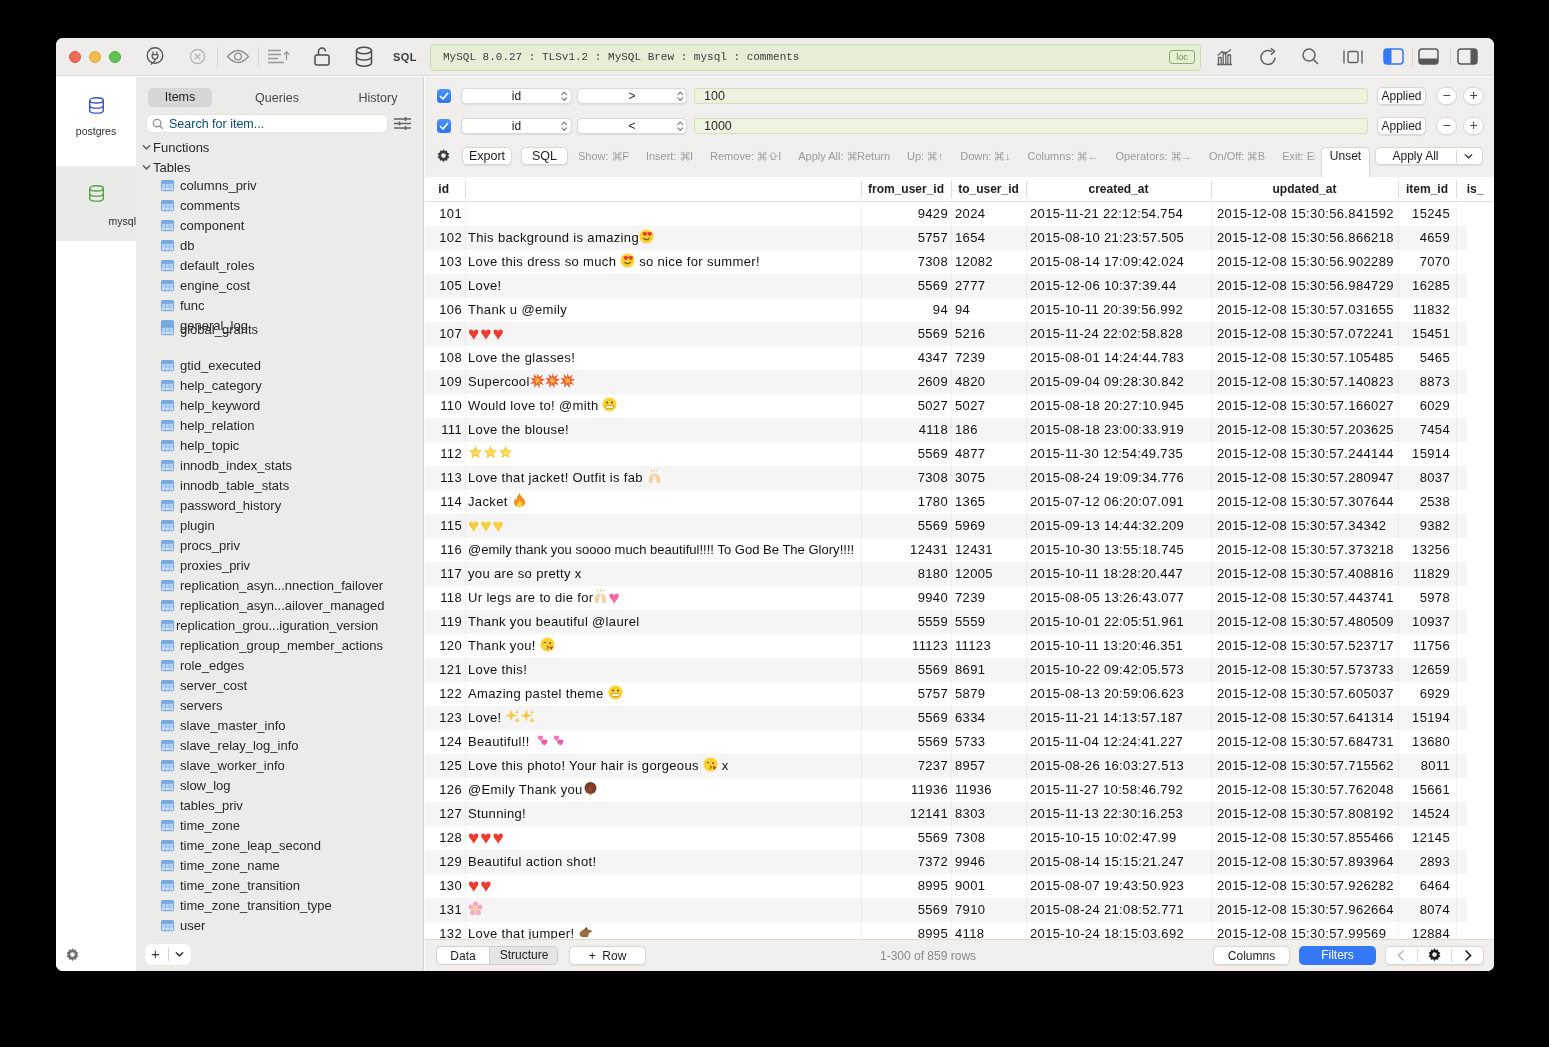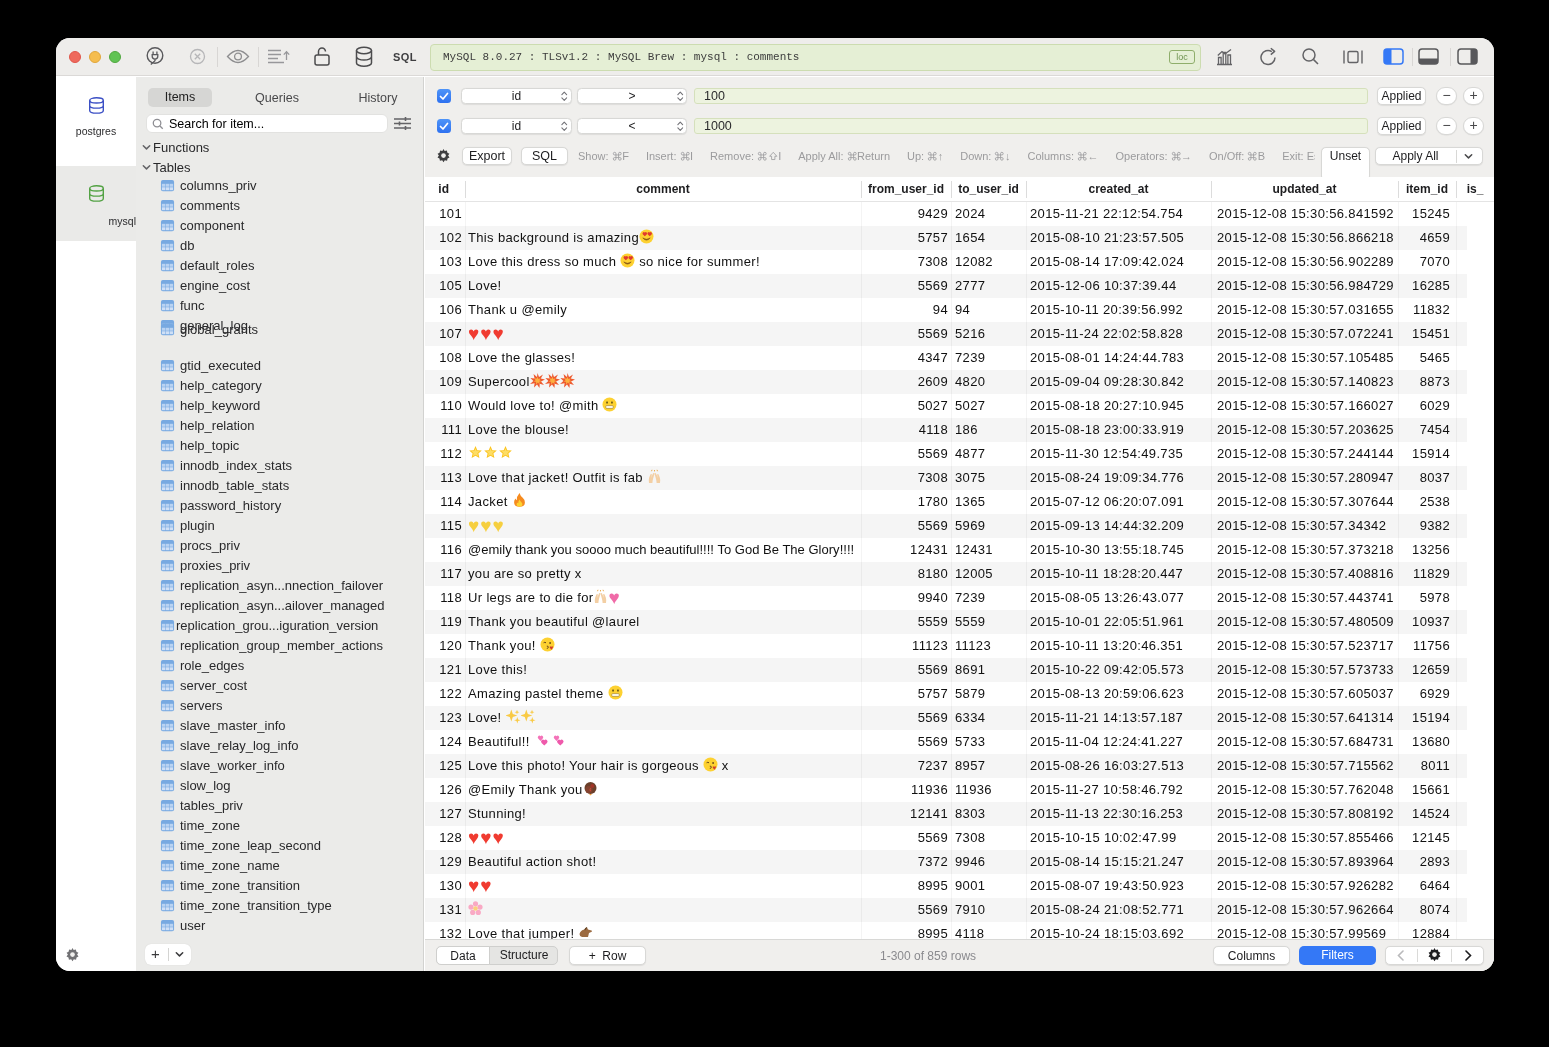--- a/index.html
+++ b/index.html
@@ -1,15 +1,15 @@
 <!DOCTYPE html>
 <html><head><meta charset="utf-8"><style>
 *{margin:0;padding:0;box-sizing:border-box}
 html,body{width:1549px;height:1047px;background:#000;font-family:"Liberation Sans",sans-serif;-webkit-font-smoothing:antialiased}
-#win{position:absolute;left:56px;top:38px;width:1438px;height:933px;background:#fff;border-radius:14px;overflow:hidden}
+#win{position:absolute;left:56px;top:38px;width:1438px;height:933px;background:#fff;border-radius:7px;overflow:hidden}
 .abs{position:absolute}
 #titlebar{position:absolute;left:0;top:0;width:100%;height:38px;background:#eeedeb;border-bottom:1px solid #dbd9d7}
 .tl{position:absolute;top:51px;width:12px;height:12px;border-radius:50%}
 #strip{position:absolute;left:0;top:39px;width:80px;height:894px;background:#fff}
 #stile{position:absolute;left:0;top:128px;width:80px;height:75px;background:#eaeae8}
 #sidebar{position:absolute;left:80px;top:39px;width:288px;height:894px;background:#ebebe9;border-right:1px solid #d2d2d0;overflow:hidden}
 #main{position:absolute;left:369px;top:39px;width:1069px;height:894px;background:#f0efed}
 #grid{position:absolute;left:0;top:100px;width:1069px;height:762px;background:#fff}
 .hdr{position:absolute;top:0;height:25px;line-height:25px;font-weight:bold;font-size:12px;color:#1d1d1f;text-align:center}
 .vline{position:absolute;top:4px;height:17px;width:1px;background:#dcdcdc}
@@ -149,21 +149,21 @@
     </svg>
     <div id="sidebar">
       <div class="abs" style="left:12px;top:11px;width:64px;height:19px;background:#d6d6d4;border-radius:5px;text-align:center;line-height:19px;font-size:12.5px;color:#222">Items</div>
       <div class="abs" style="left:141px;top:14px;font-size:12.5px;color:#48484a;transform:translateX(-50%)">Queries</div>
       <div class="abs" style="left:242px;top:14px;font-size:12.5px;color:#48484a;transform:translateX(-50%)">History</div>
       <div class="abs" style="left:10px;top:37px;width:242px;height:19px;background:#fff;border:1px solid #e2e2e0;border-radius:6px"></div>
       <svg class="abs" style="left:16px;top:41px" width="12" height="12" viewBox="0 0 19 19">
         <circle cx="8" cy="8" r="6" fill="none" stroke="#8e8e93" stroke-width="2"></circle>
         <path d="M12.6 12.6 L17 17" stroke="#8e8e93" stroke-width="2"></path>
       </svg>
-      <div class="abs" style="left:33px;top:40px;font-size:12.5px;color:#000000">Search for item...</div>
+      <div class="abs" style="left:33px;top:40px;font-size:12.5px;color:#0c4a6e">Search for item...</div>
       <svg class="abs" style="left:258px;top:40px" width="17" height="13" viewBox="0 0 17 13">
         <g stroke="#636366" stroke-width="1.3" fill="none">
           <path d="M0 2 h17 M0 6.5 h17 M0 11 h17"></path>
           <path d="M11.5 0 v4 M5.5 4.5 v4 M11.5 9 v4" stroke-width="1.6"></path>
         </g>
       </svg>
       <svg class="abs" style="left:5px;top:65px;color:#636366" width="11" height="11" viewBox="0 0 12 12">
         <use href="#chvd"></use>
       </svg>
       <div class="abs" style="left:17px;top:63px;font-size:13px;color:#29292b">Functions</div>
@@ -479,21 +479,20 @@
         <span>Exit: Esc</span>
       </div>
       <div class="btn" style="left:896px;top:70px;width:49px;height:34px;line-height:17px">Unset</div>
       <div class="btn" style="left:950px;top:70px;width:108px;height:18px;line-height:17px;padding-right:27px">Apply All</div>
       <div class="abs" style="left:1031px;top:73px;width:1px;height:13px;background:#d8d8d6"></div>
       <svg class="abs" style="left:1038px;top:74px;color:#48484a" width="11" height="11" viewBox="0 0 12 12">
         <use href="#chvd"></use>
       </svg>
       <div id="grid">
         <div class="hdr" style="left:0px;text-align:right;padding-right:8px;width:32px">id</div>
-        <div class="hdr" style="left:40px;width:396px">comment</div>
         <div class="hdr" style="left:436px;width:90px">from_user_id</div>
         <div class="hdr" style="left:526px;width:75px">to_user_id</div>
         <div class="hdr" style="left:601px;width:185px">created_at</div>
         <div class="hdr" style="left:786px;width:187px">updated_at</div>
         <div class="hdr" style="left:973px;width:58px">item_id</div>
         <div class="hdr" style="left:1031px;width:38px">is_</div>
         <div class="vline" style="left:40px"></div>
         <div class="vline" style="left:436px"></div>
         <div class="vline" style="left:526px"></div>
         <div class="vline" style="left:601px"></div>

